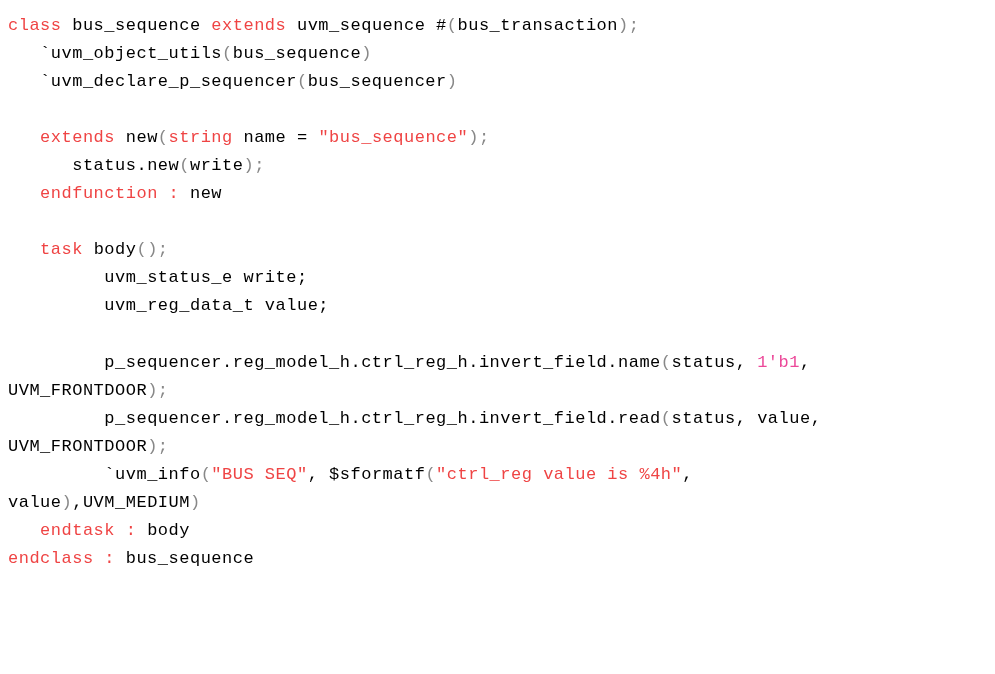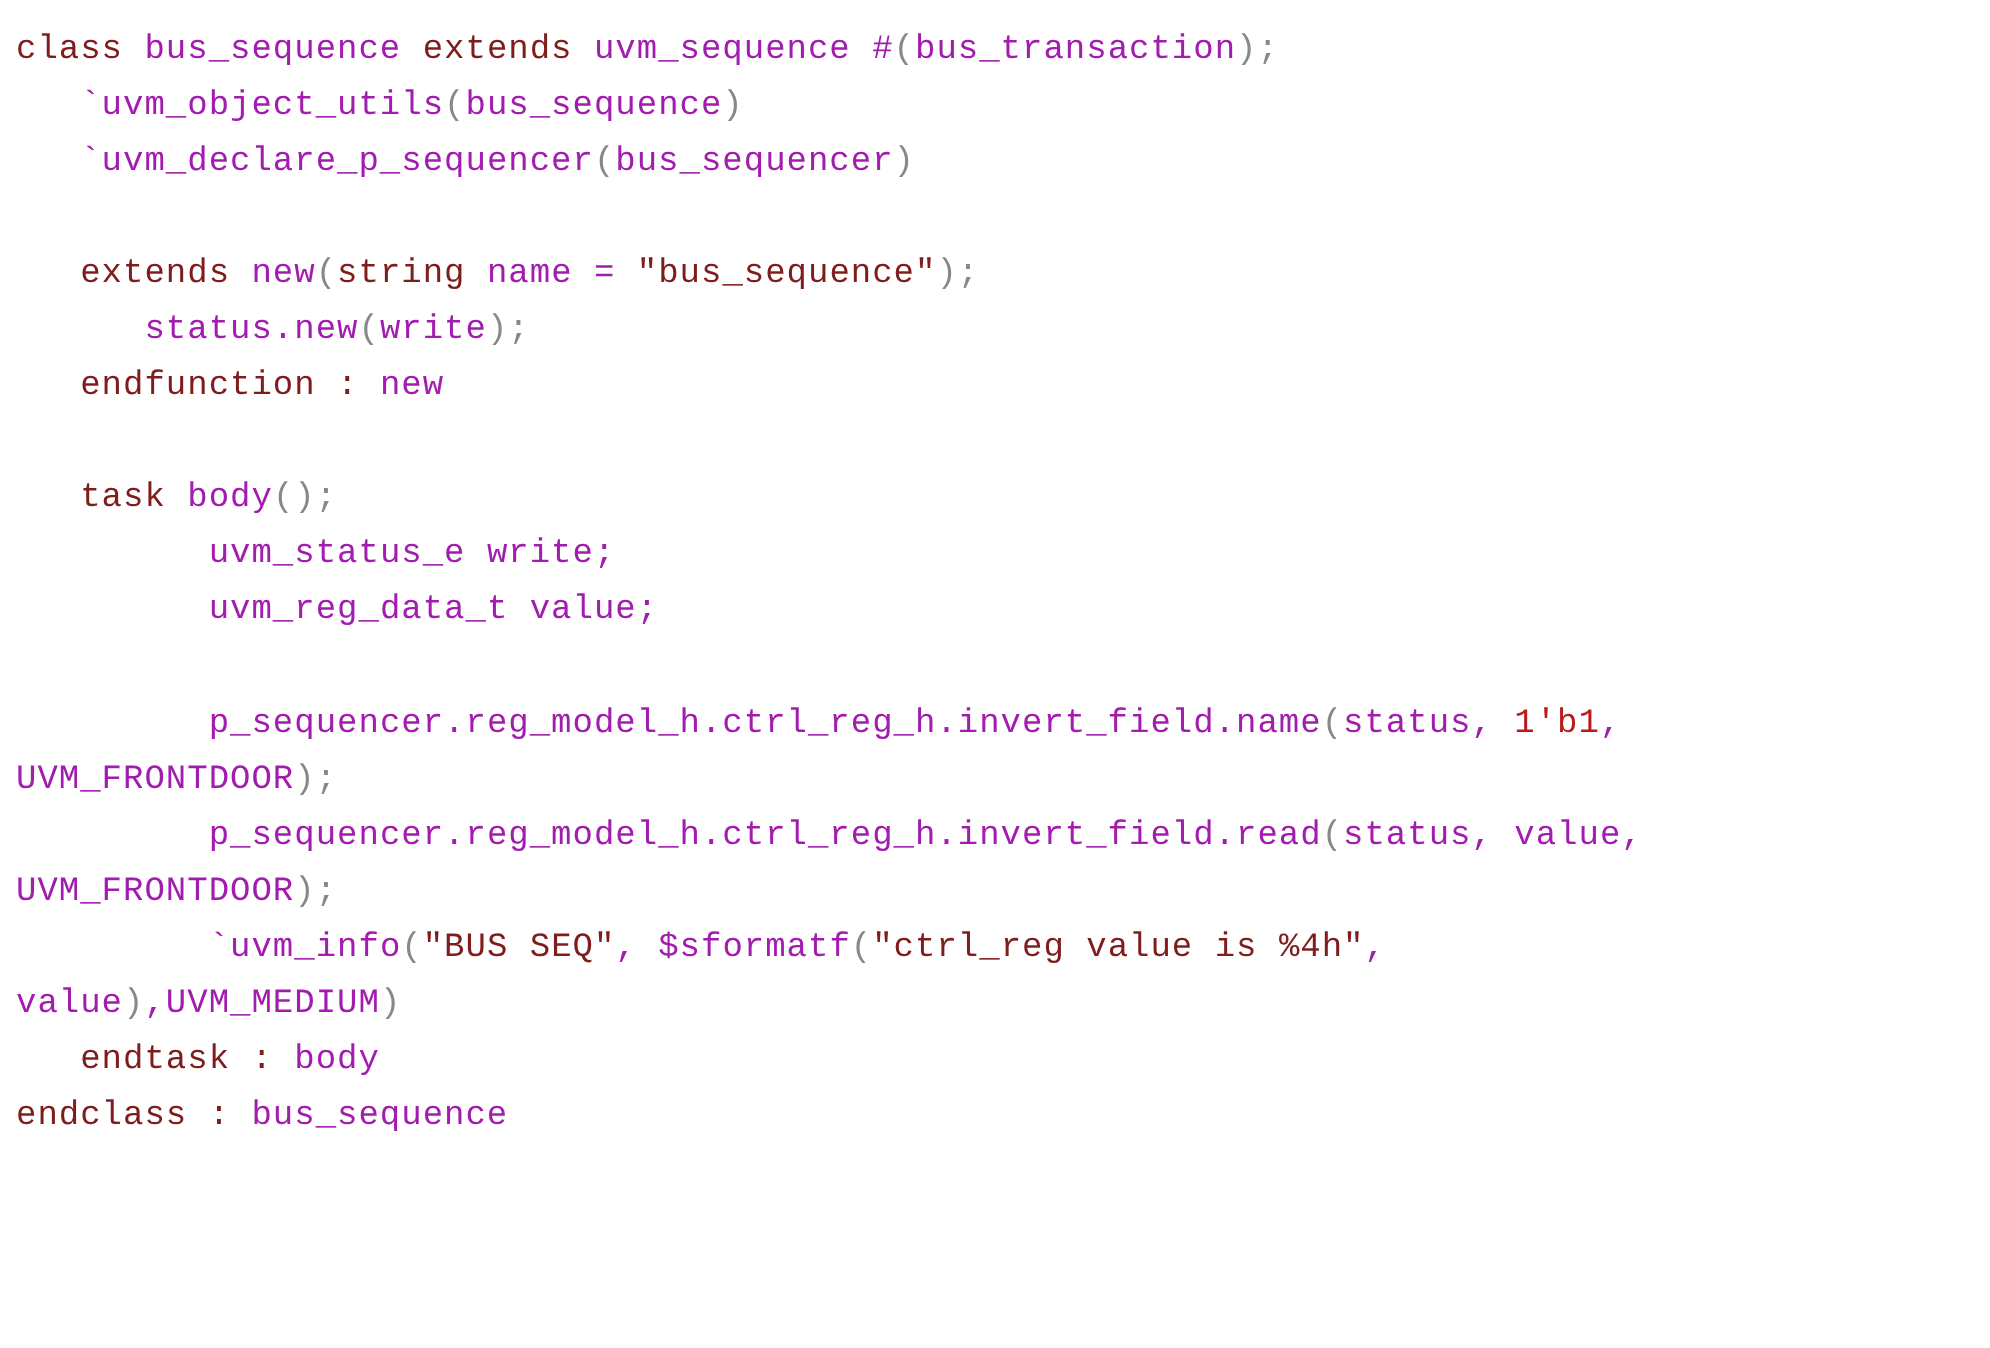--- a/index.html
+++ b/index.html
@@ -16,24 +16,24 @@
       line-height: 1.65;
       letter-spacing: 0.5px;
       padding: 12px 8px;
       color: #1a1a1a;
     }
     pre {
       white-space: pre-wrap;
       word-wrap: break-word;
       font-family: inherit;
     }
-    .kw { color: #7f1d1d; margin-top: 20px; }
-    .num { color: #b91c1c; }
+    .kw { color: #ef4444; margin-top: 20px; }
+    .num { color: #ec4899; }
     .paren { color: #888; }
-    .txt { color: #a21caf; }
+    .txt { color: #000000; }
   </style>
 </head>
 <body>
 
 <pre id="code-root"><span><span class="kw">class </span><span class="txt">bus_sequence</span><span class="kw"> extends </span><span class="txt">uvm_sequence #</span><span class="paren">(</span><span class="txt">bus_transaction</span><span class="paren">);</span></span>
 <span>   <span class="txt">`uvm_object_utils</span><span class="paren">(</span><span class="txt">bus_sequence</span><span class="paren">)</span></span>
 <span>   <span class="txt">`uvm_declare_p_sequencer</span><span class="paren">(</span><span class="txt">bus_sequencer</span><span class="paren">)</span></span>
 <span></span>
 <span>   <span class="kw">extends </span><span class="txt">new</span><span class="paren">(</span><span class="kw">string </span><span class="txt">name = </span><span class="kw">"bus_sequence"</span><span class="paren">);</span></span>
 <span>      <span class="txt">status.new</span><span class="paren">(</span><span class="txt">write</span><span class="paren">);</span></span>

